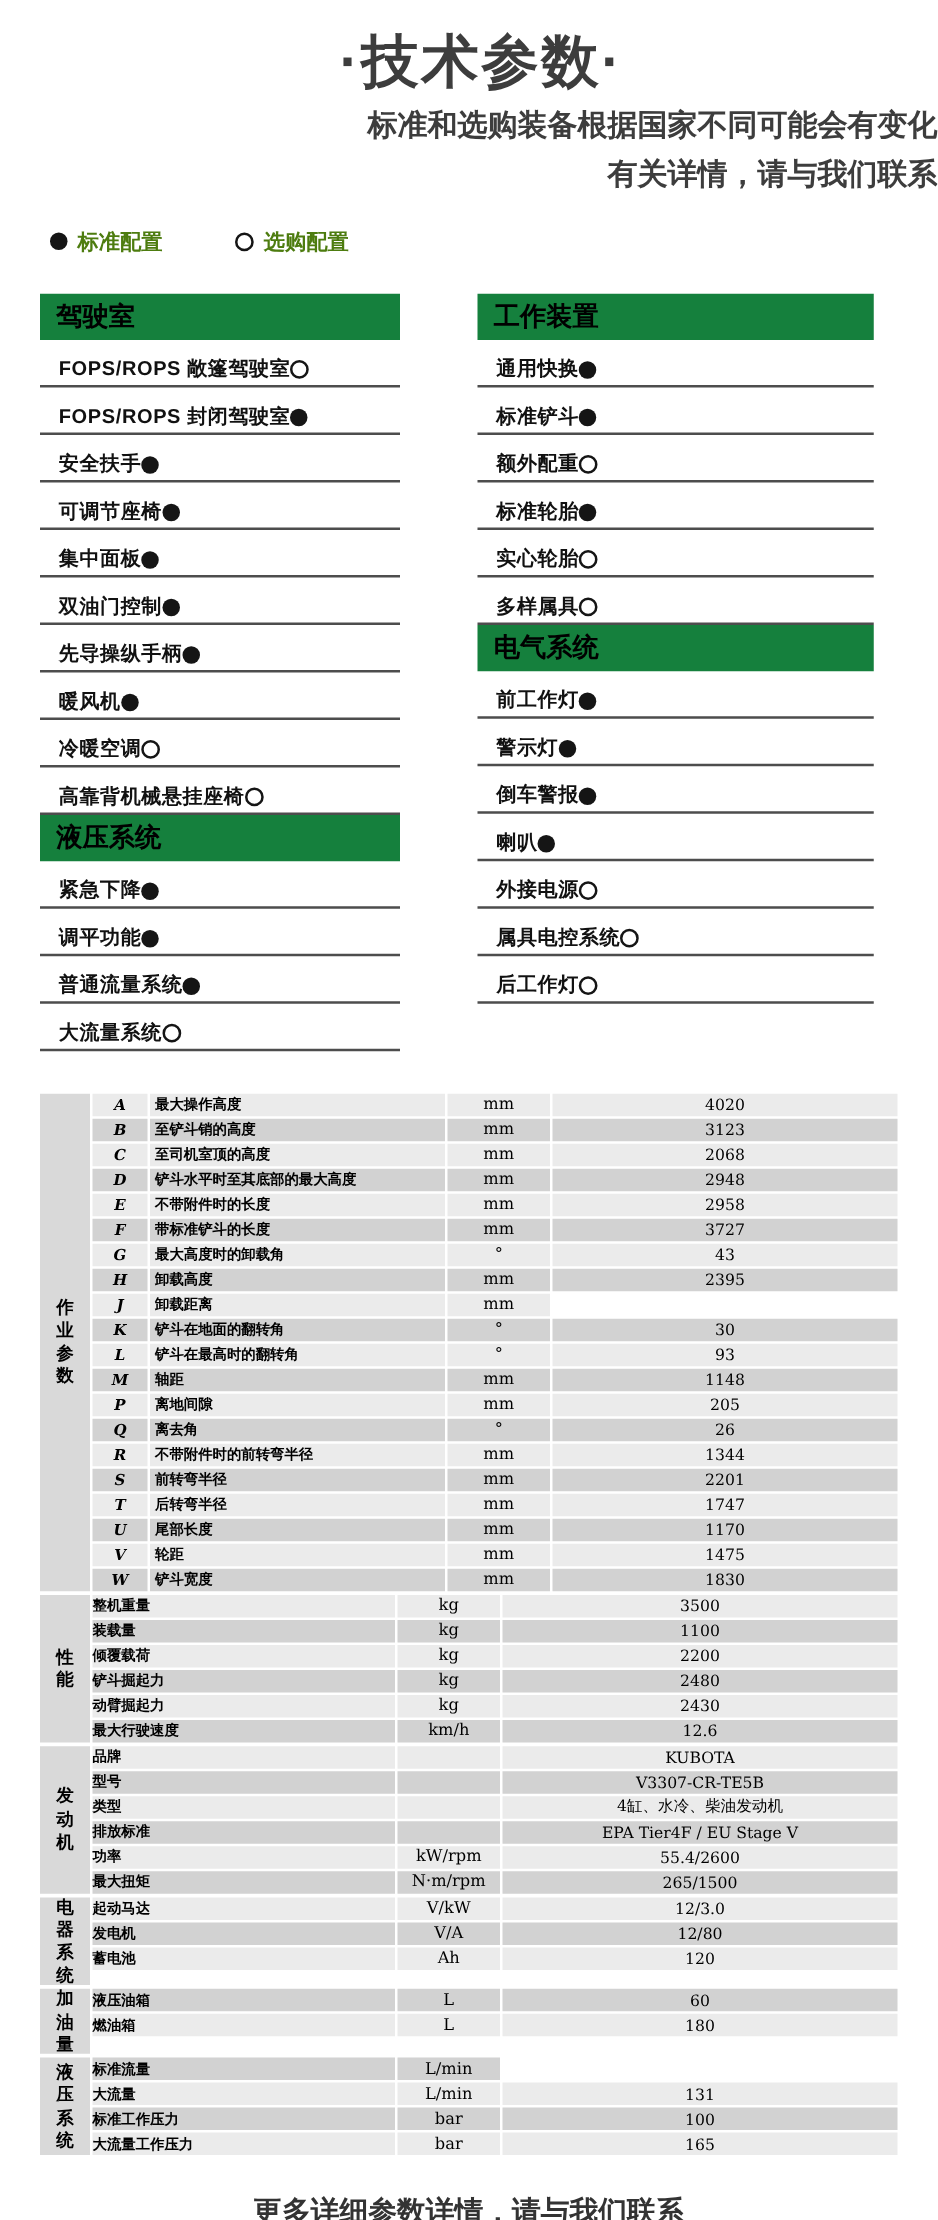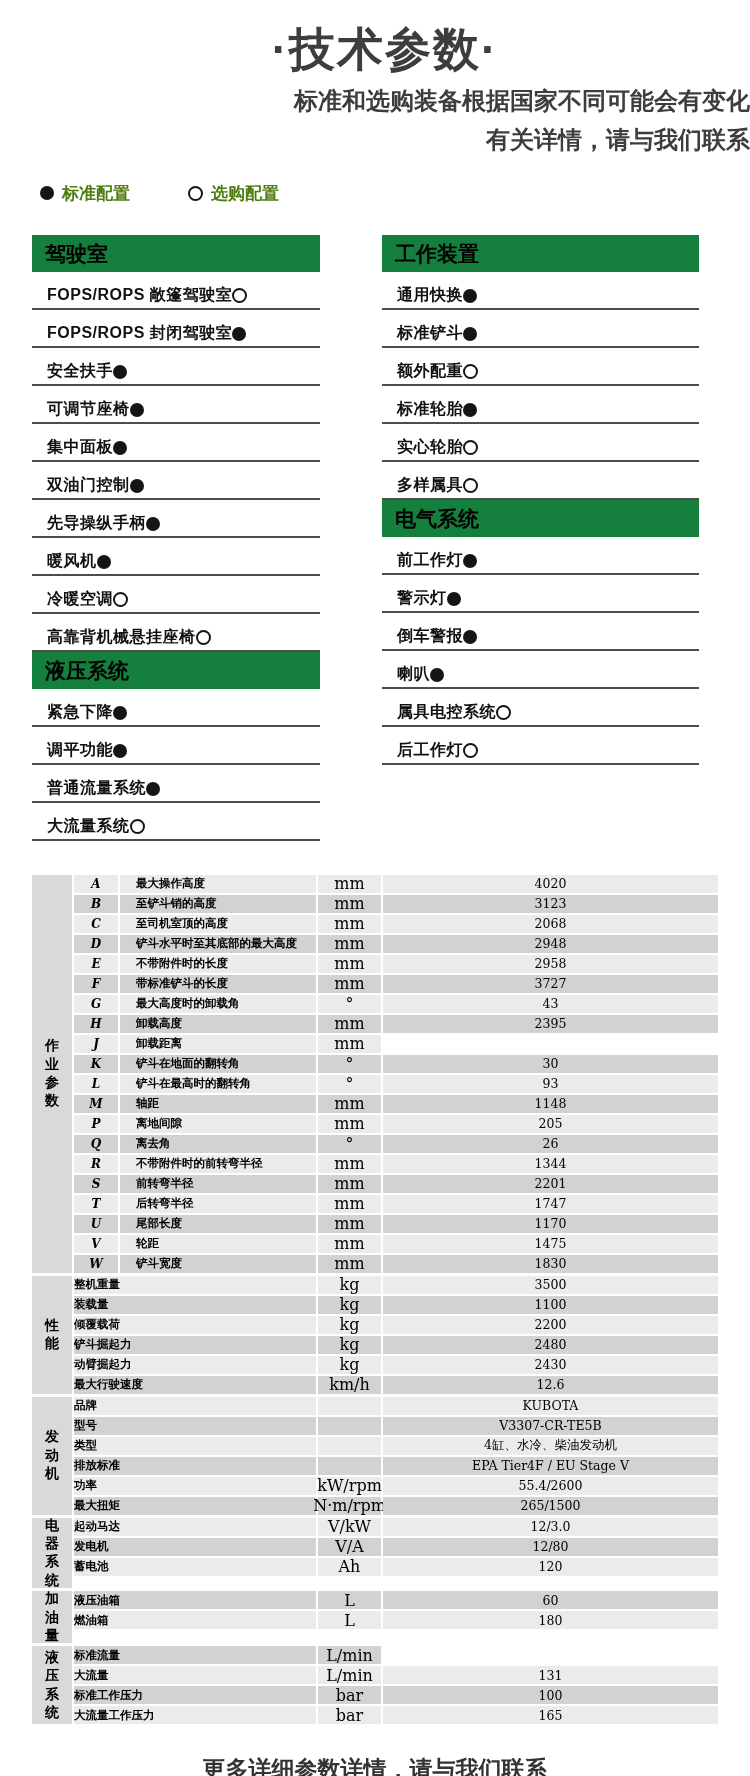--- a/index.html
+++ b/index.html
@@ -27,23 +27,23 @@
 
   
   .spec-table{margin:34px 32px 0 32px;}
   .tgroup{display:flex;margin-bottom:3px;}
   .glabel{width:40px;background:#d9d9d9;display:flex;flex-direction:column;align-items:center;justify-content:center;gap:3px;margin-right:2px;}
   .glabel span{font-size:14px;font-weight:bold;line-height:1.1;}
   .grows{flex:1;display:flex;flex-direction:column;gap:2px;}
   .trow{display:flex;gap:2px;height:18px;font-family:"DejaVu Serif",serif;}
   .trow > div{display:flex;align-items:center;box-sizing:border-box;}
   .c-letter{width:44px;justify-content:center;font-size:12px;font-style:italic;font-weight:bold;}
-  .c-desc{width:196px;padding-left:16px;font-size:11.5px;font-weight:bold;font-family:"Liberation Sans",sans-serif;}
+  .c-desc{width:236px;padding-left:4px;font-size:11.5px;font-weight:bold;font-family:"Liberation Sans",sans-serif;}
   .c-desc-full{width:242px;font-size:11.5px;font-weight:bold;font-family:"Liberation Sans",sans-serif;}
-  .c-unit{width:63px;justify-content:center;font-size:16px;}
+  .c-unit{width:82px;justify-content:center;font-size:13px;}
   .c-value{flex:1;justify-content:center;font-size:12.5px;}
   .bg-l{background:#ebebeb;}
   .bg-d{background:#d2d2d2;}
 
   .footer{font-size:23px;font-weight:bold;color:#333;text-align:center;margin:30px 0 40px 0;}
 </style>
 </head>
 <body>
 
 <div class="page">
@@ -161,20 +161,24 @@
         </div>
         <div class="equip-item">
           <span class="equip-label">倒车警报</span>
           <span class="dot std"></span>
         </div>
         <div class="equip-item">
           <span class="equip-label">喇叭</span>
           <span class="dot std"></span>
         </div>
         <div class="equip-item">
+          <span class="equip-label">外接电源</span>
+          <span class="dot opt"></span>
+        </div>
+        <div class="equip-item">
           <span class="equip-label">属具电控系统</span>
           <span class="dot opt"></span>
         </div>
         <div class="equip-item">
           <span class="equip-label">后工作灯</span>
           <span class="dot opt"></span>
         </div>
       </div>
     </div>
 

